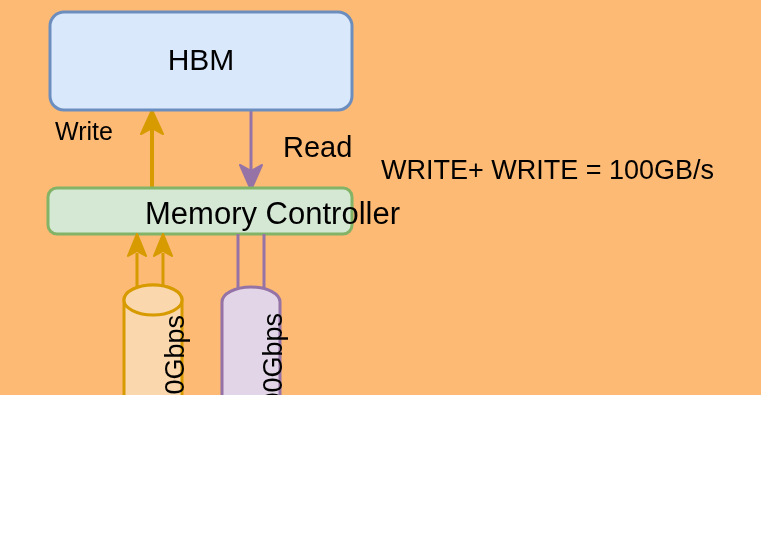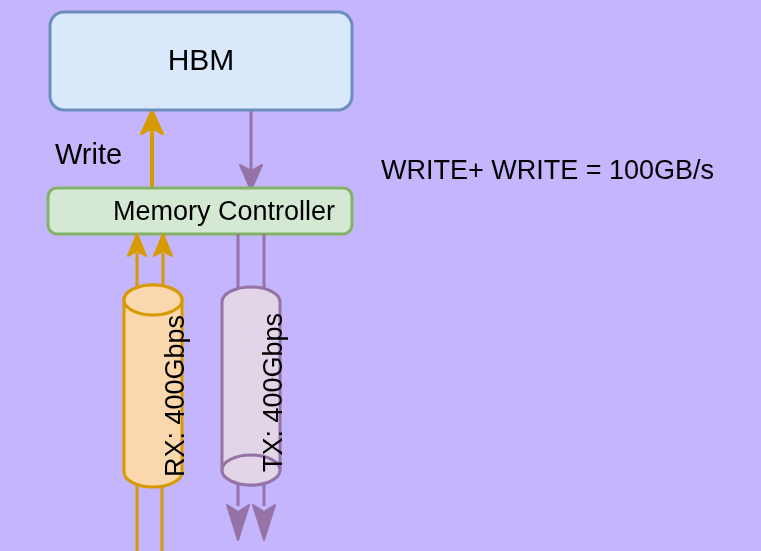--- a/index.html
+++ b/index.html
@@ -7,22 +7,22 @@
     padding: 0;
     background: #ffffff;
   }
   body {
     font-family: "Liberation Sans", sans-serif;
     -webkit-font-smoothing: antialiased;
   }
   #canvas {
     position: relative;
     width: 761px;
-    height: 551px;
-    background: #c4b5fd;
+    height: 395px;
+    background: #fdba74;
     overflow: hidden;
   }
   .svg-layer {
     position: absolute;
     left: 0;
     top: 0;
     width: 761px;
     height: 551px;
   }
   .node-label {
@@ -37,28 +37,27 @@
     left: 0px;
     top: 45px;
     width: 402px;
     text-align: center;
     font-size: 30px;
   }
   #mc-label {
     left: 0px;
     top: 198px;
     width: 400px;
-    text-align: center;
-    font-size: 27px;
-    margin-left: 24px;
+    text-align: right;
+    font-size: 31px;
   }
   #write-label {
     left: 55px;
-    top: 140px;
-    font-size: 29px;
+    top: 119px;
+    font-size: 25px;
   }
   #read-label {
     left: 283px;
     top: 133px;
     font-size: 29px;
   }
   #equation-label {
     left: 381px;
     top: 157px;
     font-size: 27px;
@@ -150,20 +149,21 @@
     </g>
 
   </svg>
 
   <div class="node-label" id="hbm-label">HBM</div>
 
   <div class="node-label" id="mc-label">Memory Controller</div>
 
   <div class="node-label" id="write-label">Write</div>
 
+  <div class="node-label" id="read-label">Read</div>
 
   <div class="node-label" id="equation-label">WRITE+ WRITE = 100GB/s</div>
 
   <div class="cyl-label" id="rx-label">RX: 400Gbps</div>
 
   <div class="cyl-label" id="tx-label">TX: 400Gbps</div>
 
 </div>
 
 </body></html>

